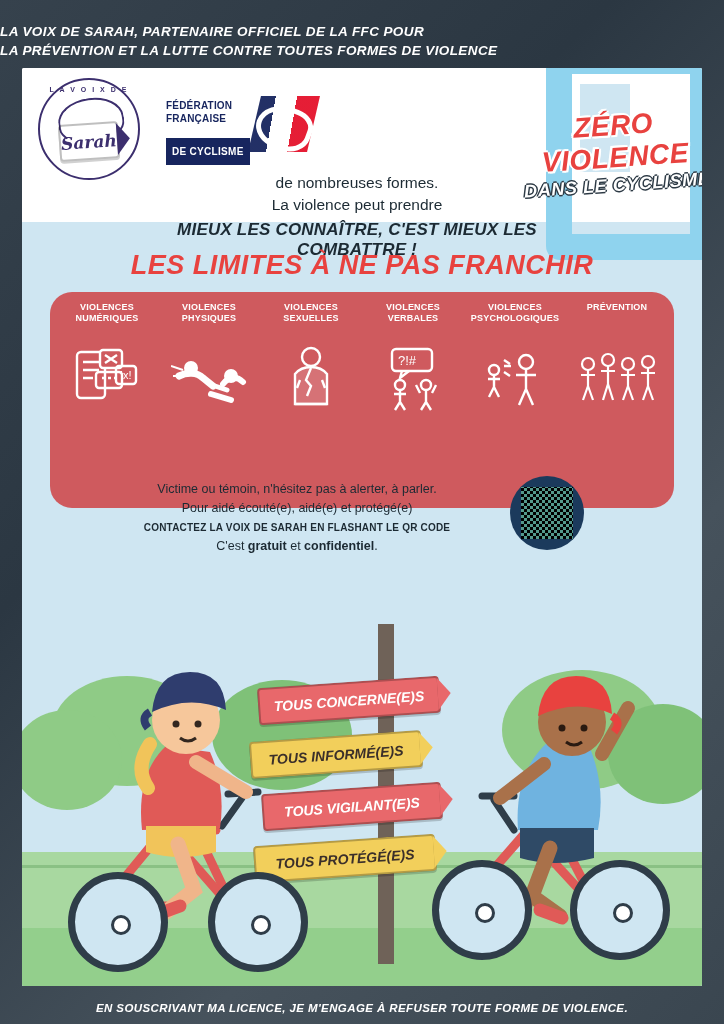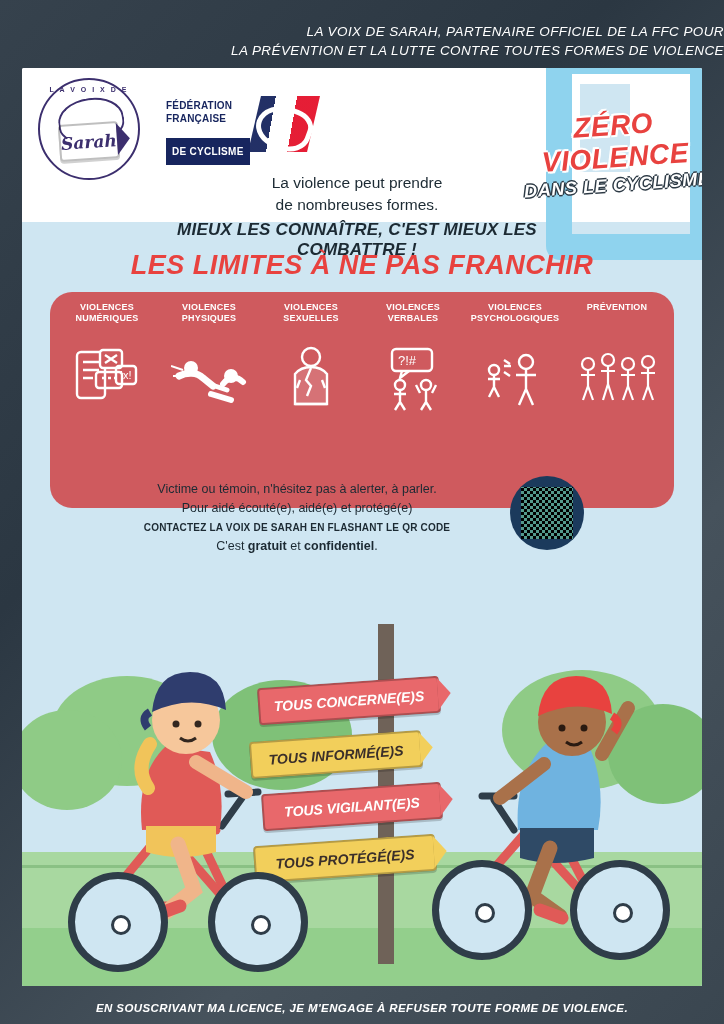--- a/index.html
+++ b/index.html
@@ -9,29 +9,28 @@
     font-family:"Liberation Sans", sans-serif;
     position:relative;
   }
   .poster{
     position:absolute;inset:0;
     background:linear-gradient(135deg,#36424d 0%,#2b3742 35%,#46525c 70%,#3a4650 100%);
   }
   
   .header-title{
     position:absolute;left:0;right:0;top:22px;
-    text-align:right;
+    text-align:left;
     color:#ffffff;
-    font-weight:normal;
+    font-weight:bold;
     font-style:italic;
     font-size:13.5px;
     letter-spacing:.4px;
     line-height:19px;
     text-transform:uppercase;
-    padding-left:47px;
   }
   
   .panel{
     position:absolute;
     left:22px;right:22px;top:68px;bottom:38px;
     background:#ffffff;
     border-radius:2px;
     overflow:hidden;
   }
   
@@ -245,22 +244,22 @@
     <div class="zv-badge">
       <div class="zero-shape"></div>
       <div class="zero-inner"></div>
       <div class="zv-text">
         <div class="l1">ZÉRO VIOLENCE</div>
         <div class="l2">DANS LE CYCLISME</div>
       </div>
     </div>
 
     <div class="intro">
+      <div class="a">de nombreuses formes.</div>
       <div class="a">La violence peut prendre</div>
-      <div class="a">de nombreuses formes.</div>
       <div class="b">MIEUX LES CONNAÎTRE, C'EST MIEUX LES COMBATTRE !</div>
     </div>
 
     <div class="limits-title">LES LIMITES À  NE PAS FRANCHIR</div>
 
     <div class="red-card">
       <div class="cat-row">
         <div class="cat">VIOLENCES<br>NUMÉRIQUES</div>
         <div class="cat">VIOLENCES<br>PHYSIQUES</div>
         <div class="cat">VIOLENCES<br>SEXUELLES</div>

